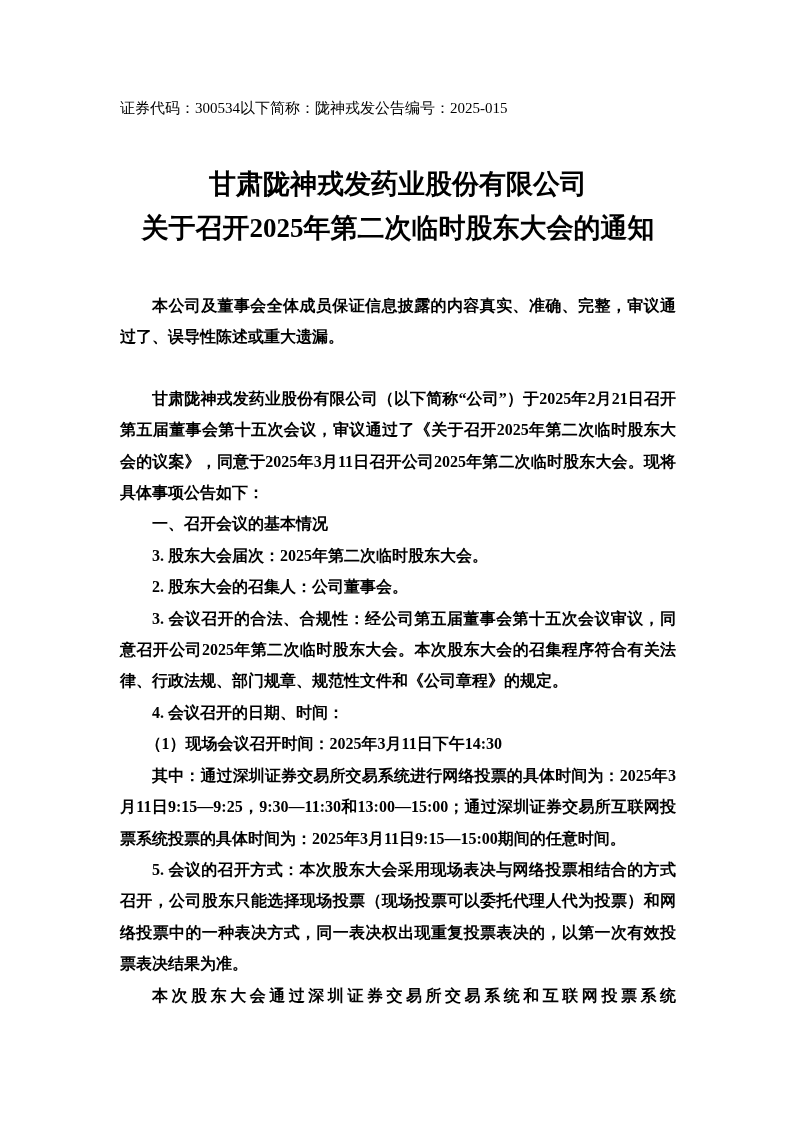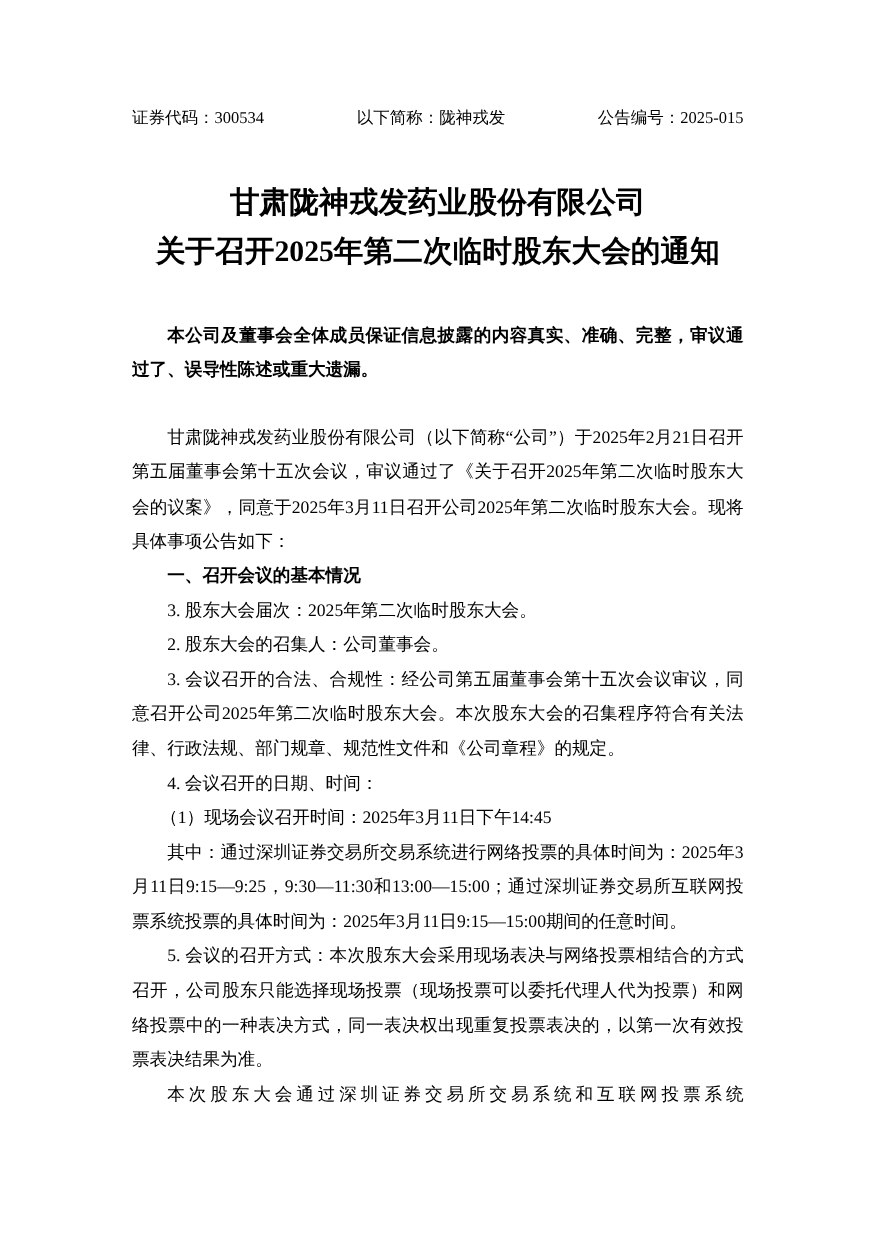--- a/index.html
+++ b/index.html
@@ -14,21 +14,20 @@
     margin: 0 auto;
     background: #ffffff;
     color: #000000;
     font-family: "Liberation Serif", "DejaVu Serif", serif;
     overflow: hidden;
     box-sizing: border-box;
     padding: 98px 118px 0 120px;
   }
   .header-row {
     display: flex;
-    justify-content: space-between;
     align-items: baseline;
     font-size: 15px;
     line-height: 20px;
     white-space: nowrap;
   }
   .title-block {
     margin-top: 44px;
     text-align: center;
     font-weight: bold;
     font-size: 27px;
@@ -44,20 +43,21 @@
   }
   .doc-body {
     margin-top: 30px;
   }
   .doc-body p {
     margin: 0;
     font-size: 16px;
     line-height: 31.4px;
     text-align: justify;
     text-indent: 2em;
+    font-weight: bold;
   }
   .doc-body p.section-heading {
     font-weight: bold;
   }
   .doc-body p.paren-item {
     text-indent: 1.6em;
   }
   .doc-body p.stretch {
     text-align: justify;
     text-align-last: justify;
@@ -81,19 +81,19 @@
 
   <div class="disclaimer">本公司及董事会全体成员保证信息披露的内容真实、准确、完整，审议通过了、误导性陈述或重大遗漏。</div>
 
   <div class="doc-body">
     <p>甘肃陇神戎发药业股份有限公司（以下简称“公司”）于2025年2月21日召开第五届董事会第十五次会议，审议通过了《关于召开2025年第二次临时股东大会的议案》，同意于2025年3月11日召开公司2025年第二次临时股东大会。现将具体事项公告如下：</p>
     <p class="section-heading">一、召开会议的基本情况</p>
     <p>3. 股东大会届次：2025年第二次临时股东大会。</p>
     <p>2. 股东大会的召集人：公司董事会。</p>
     <p>3. 会议召开的合法、合规性：经公司第五届董事会第十五次会议审议，同意召开公司2025年第二次临时股东大会。本次股东大会的召集程序符合有关法律、行政法规、部门规章、规范性文件和《公司章程》的规定。</p>
     <p>4. 会议召开的日期、时间：</p>
-    <p class="paren-item">（1）现场会议召开时间：2025年3月11日下午14:45</p>
+    <p class="paren-item">（1）现场会议召开时间：2025年3月11日下午14:30</p>
     <p>其中：通过深圳证券交易所交易系统进行网络投票的具体时间为：2025年3月11日9:15—9:25，9:30—11:30和13:00—15:00；通过深圳证券交易所互联网投票系统投票的具体时间为：2025年3月11日9:15—15:00期间的任意时间。</p>
     <p>5. 会议的召开方式：本次股东大会采用现场表决与网络投票相结合的方式召开，公司股东只能选择现场投票（现场投票可以委托代理人代为投票）和网络投票中的一种表决方式，同一表决权出现重复投票表决的，以第一次有效投票表决结果为准。</p>
     <p class="stretch">本次股东大会通过深圳证券交易所交易系统和互联网投票系统</p>
   </div>
 
 </div>
 
 </body></html>

